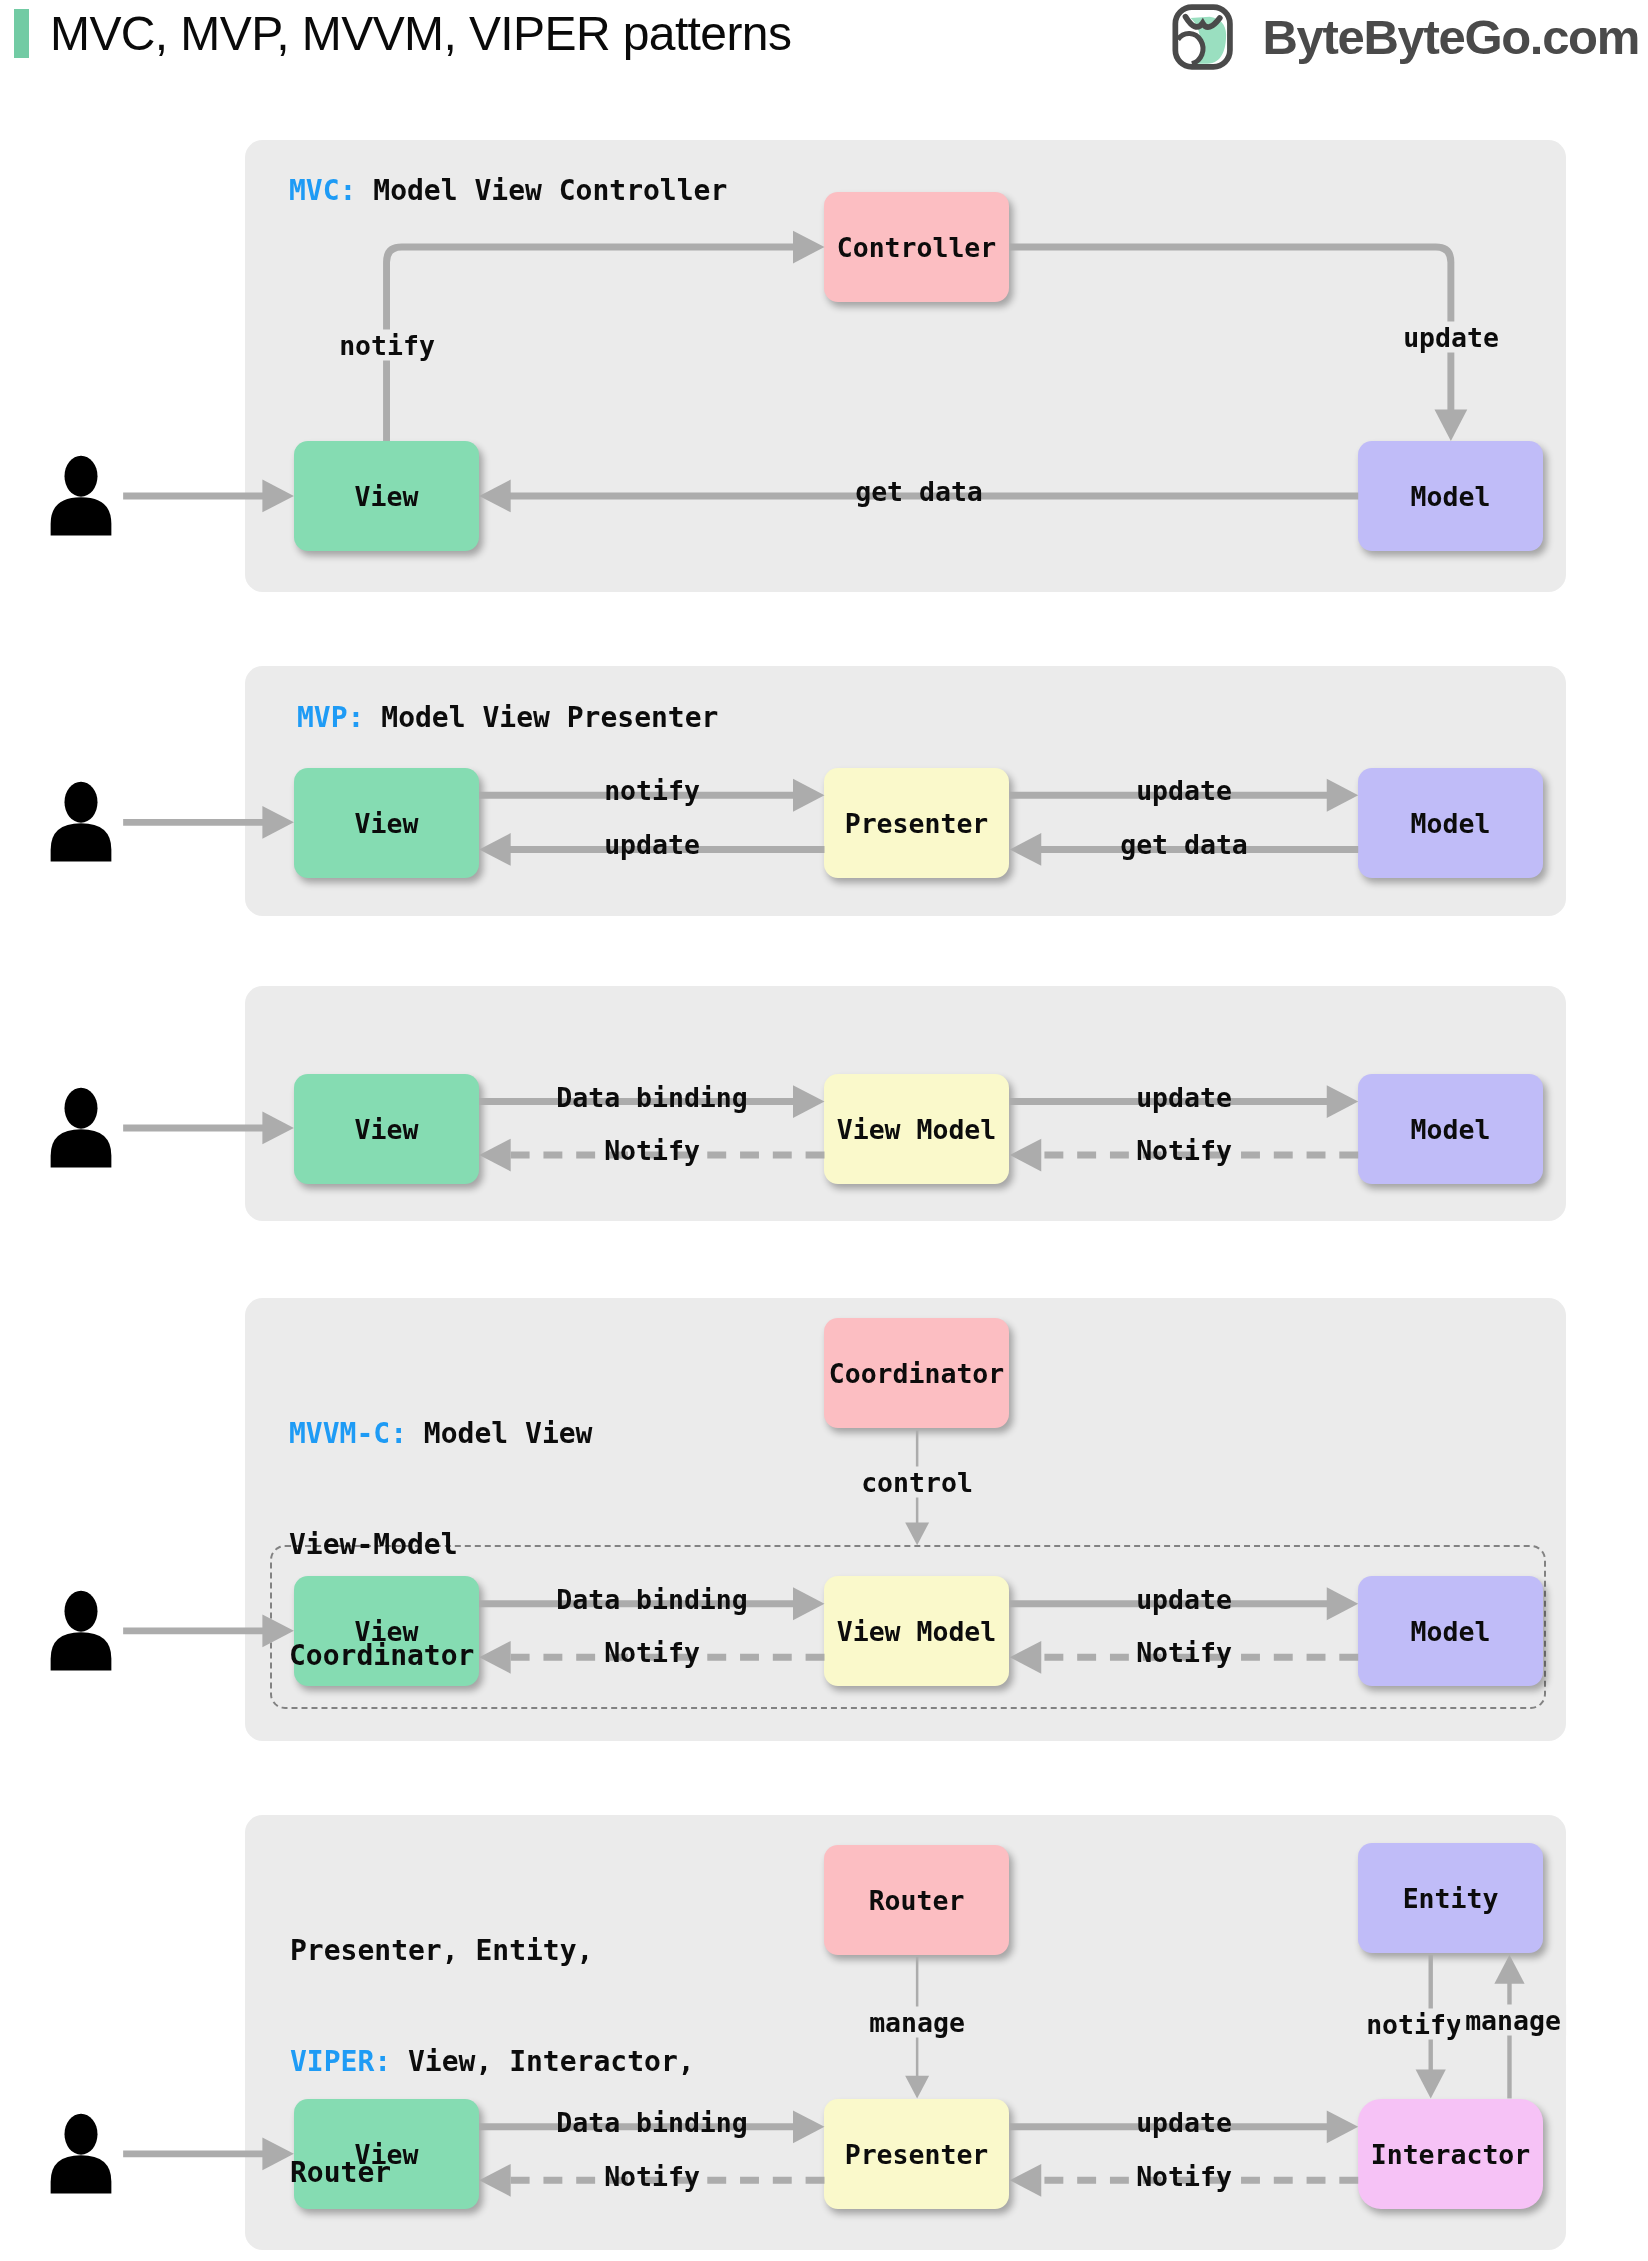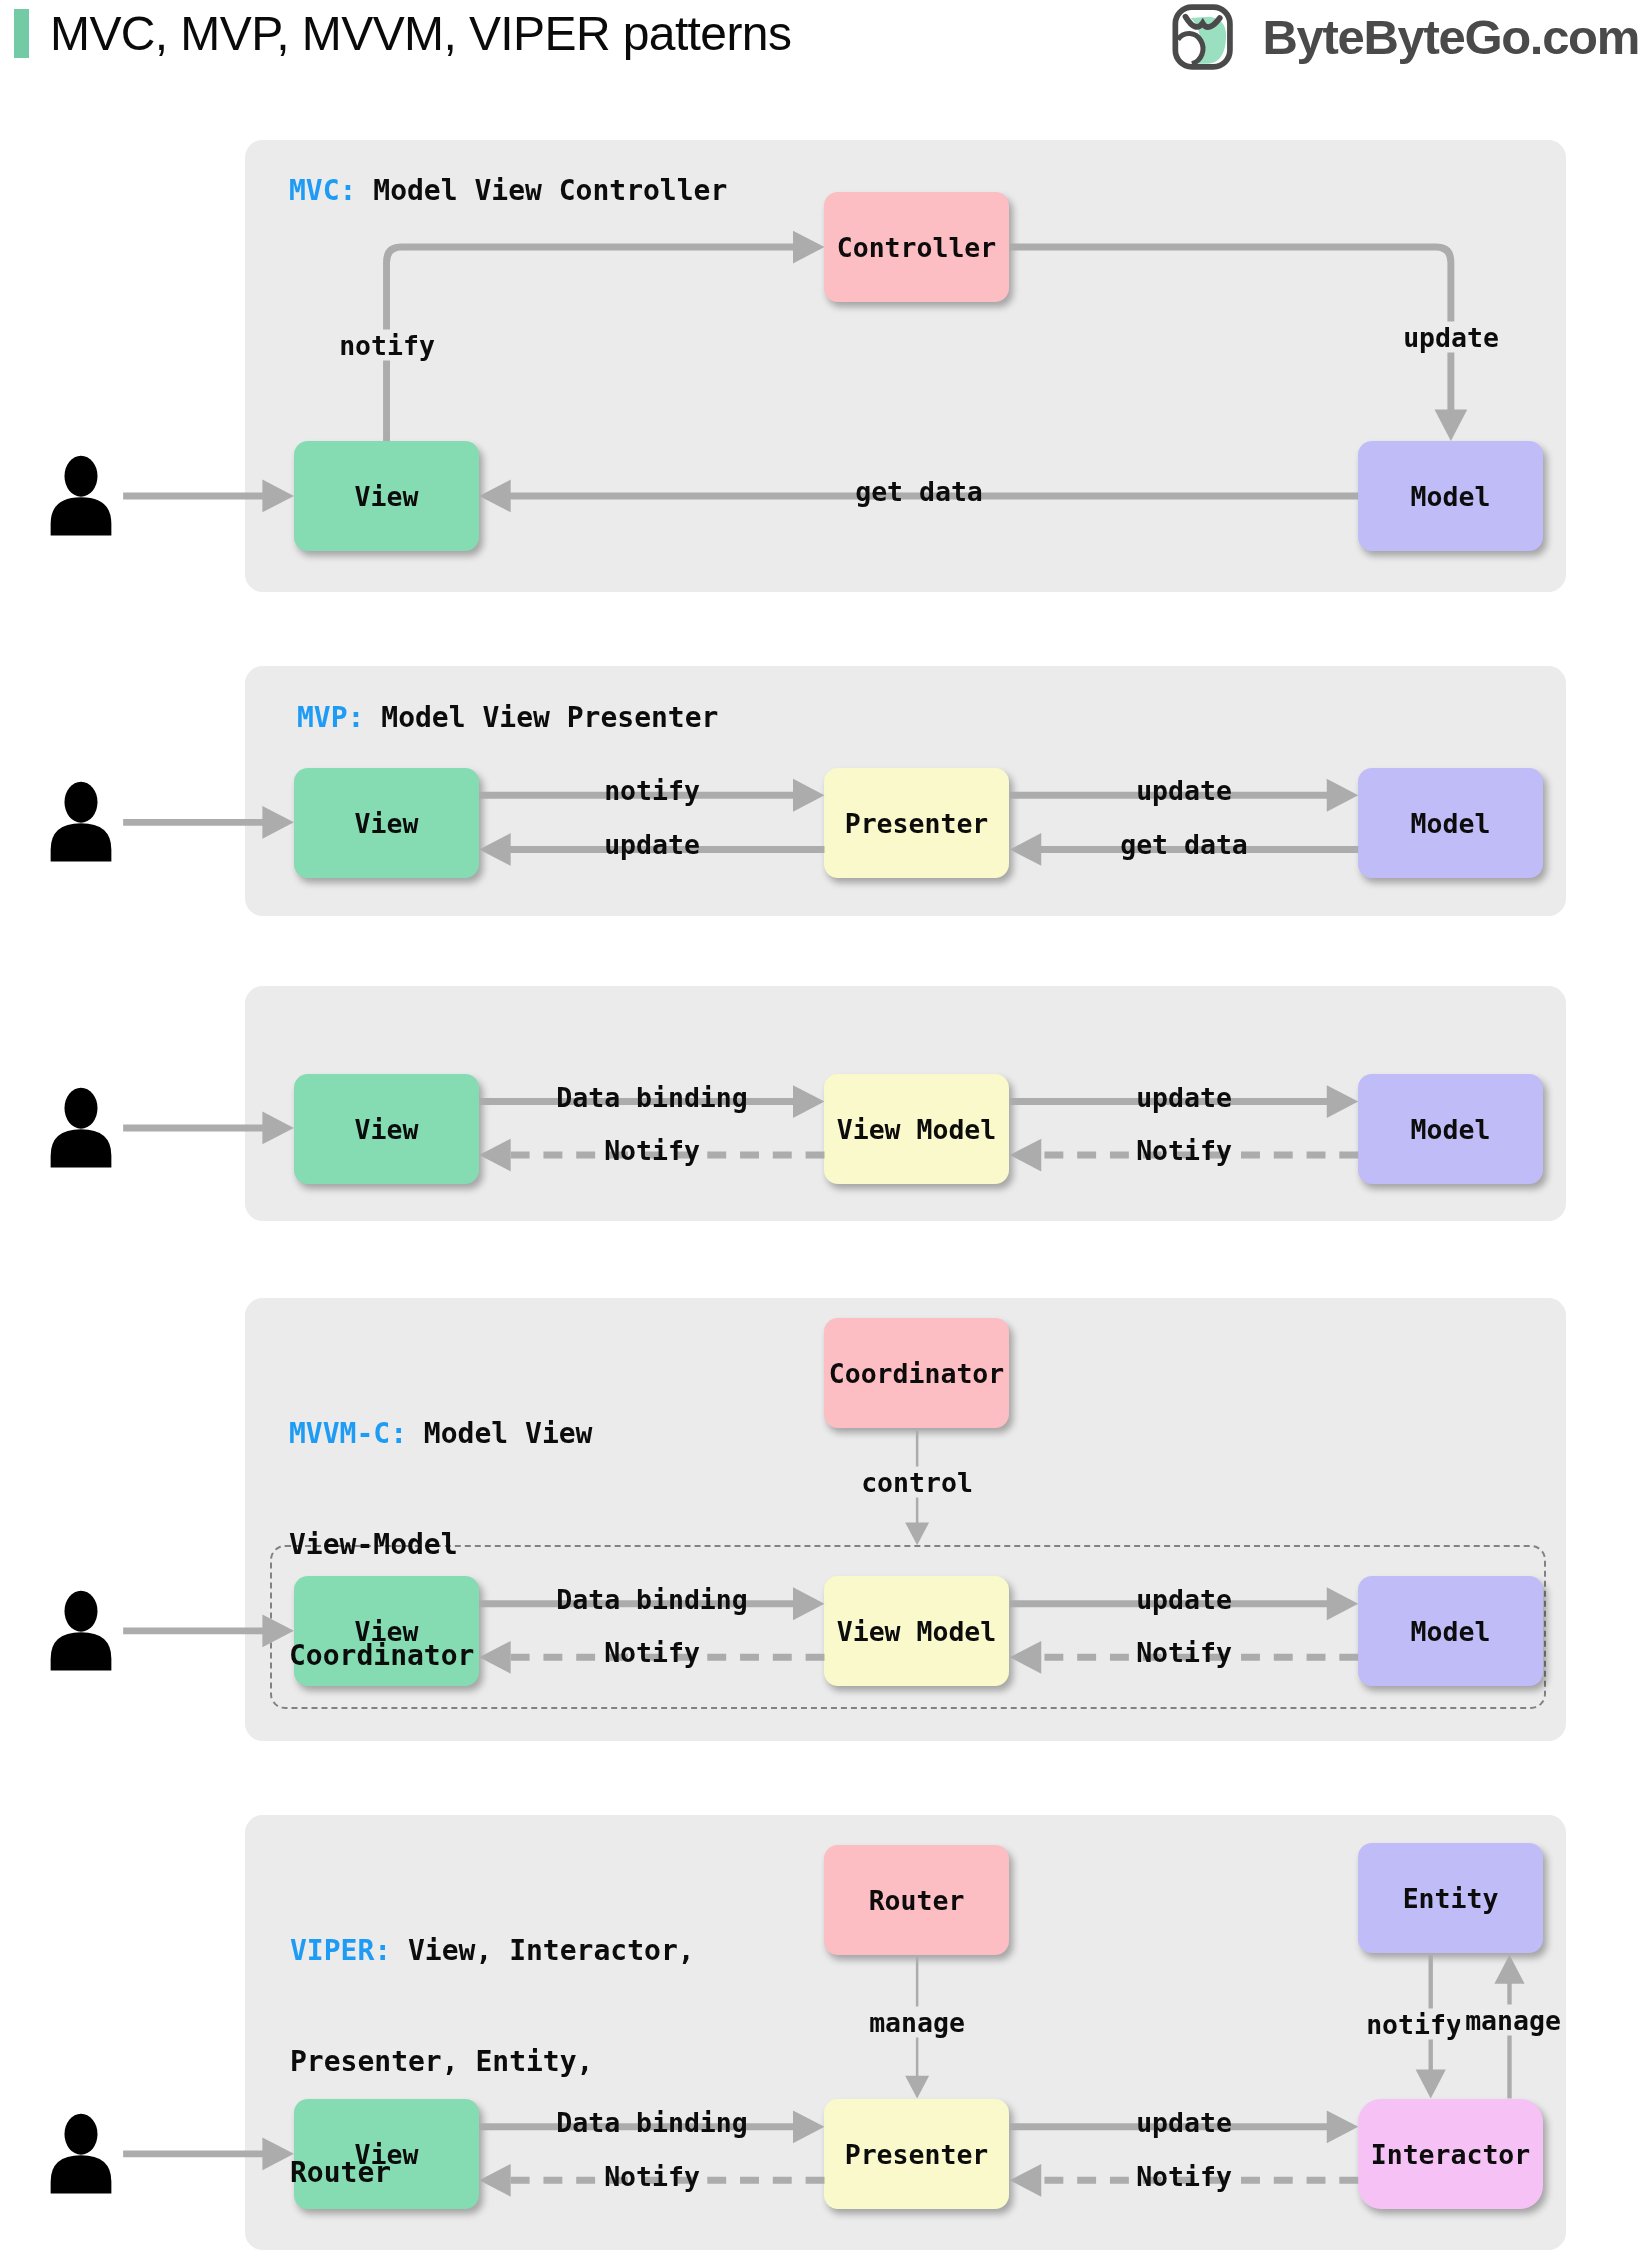--- a/index.html
+++ b/index.html
@@ -73,22 +73,22 @@
   <div class="phdr" style="left:289px;top:174px;"><span class="tag">MVC:</span><span> Model View Controller</span></div>
   <div class="phdr" style="left:297px;top:701px;"><span class="tag">MVP:</span><span> Model View Presenter</span></div>
 
   <div class="phdr phdr-block" style="left:289px;top:1341px;width:301px;">
     <div><span class="tag">MVVM-C:</span><span> Model View</span></div>
     <div>View-Model</div>
     <div>Coordinator</div>
   </div>
 
   <div class="phdr phdr-block" style="left:290px;top:1858px;width:403px;">
+    <div>Presenter, Entity,</div>
     <div><span class="tag">VIPER:</span><span> View, Interactor,</span></div>
-    <div>Presenter, Entity,</div>
     <div>Router</div>
   </div>
 
   <svg class="person" style="left:48px;top:455px;" viewBox="0 0 100 120">
       <ellipse cx="50" cy="30" rx="25" ry="31" fill="#000"></ellipse>
       <path d="M 4 120 L 4 102 Q 4 62 50 62 Q 96 62 96 102 L 96 120 Z" fill="#000"></path>
     </svg>
   <svg class="person" style="left:48px;top:781px;" viewBox="0 0 100 120">
       <ellipse cx="50" cy="30" rx="25" ry="31" fill="#000"></ellipse>
       <path d="M 4 120 L 4 102 Q 4 62 50 62 Q 96 62 96 102 L 96 120 Z" fill="#000"></path>

